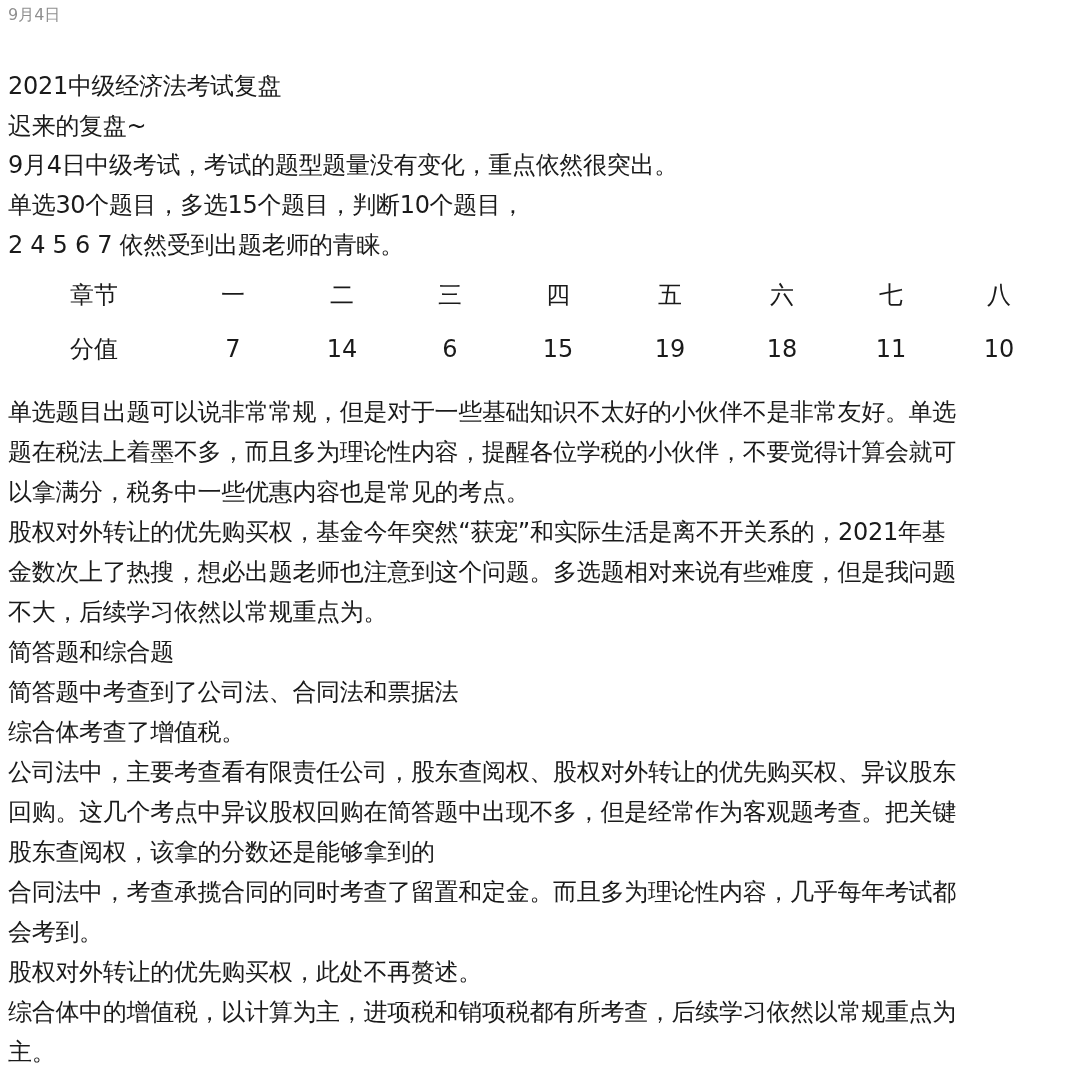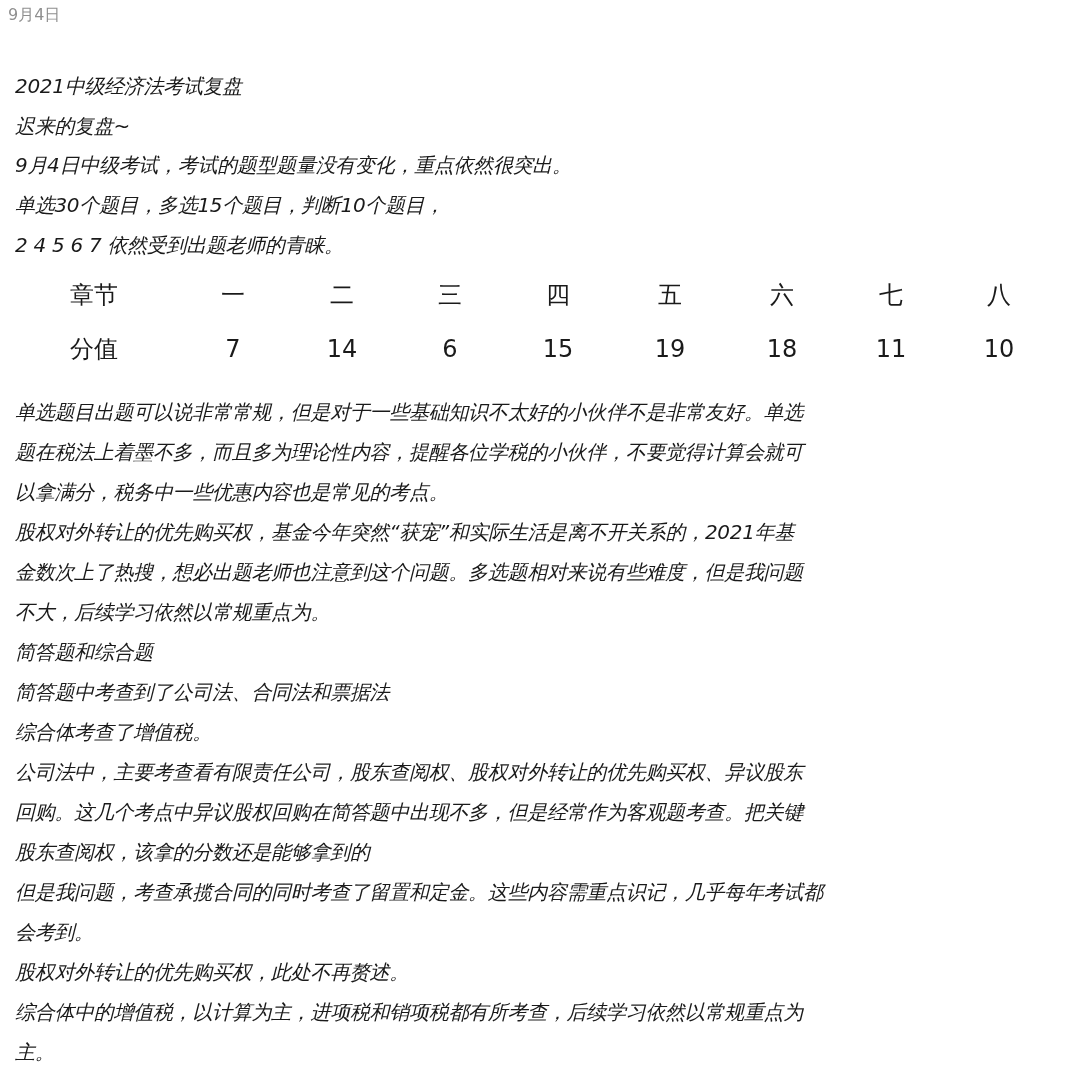--- a/index.html
+++ b/index.html
@@ -6,24 +6,23 @@
     body {
       width: 1076px; height: 1076px; overflow: hidden; position: relative;
       font-family: "DejaVu Sans", "Liberation Sans", sans-serif;
       color: #1a1a1a;
     }
     .date {
       position: absolute; left: 8px; top: 1px;
       font-size: 16px; line-height: 28px; color: #8f8f8f;
     }
     .line {
-      position: absolute; left: 15px;
-      font-size: 20px; line-height: 30px; white-space: nowrap;
+      position: absolute; left: 8px;
+      font-size: 24px; line-height: 30px; white-space: nowrap;
       letter-spacing: -0.3px;
-      font-style: italic;
     }
     .table-row {
       position: absolute; left: 0; width: 948px; height: 40px;
       font-size: 24px; line-height: 40px;
     }
     .cell { position: absolute; top: 0; text-align: center; width: 80px; }
     .cell.head { width: 80px; left: 54px; }
   </style>
 </head>
 <body>
@@ -77,21 +76,21 @@
 <div class="line" style="top:677px">简答题中考查到了公司法、合同法和票据法</div>
 <div class="line" style="top:717px">综合体考查了增值税。</div>
 
 <div>
   <div class="line" style="top:757px">公司法中，主要考查看有限责任公司，股东查阅权、股权对外转让的优先购买权、异议股东</div>
   <div class="line" style="top:797px">回购。这几个考点中异议股权回购在简答题中出现不多，但是经常作为客观题考查。把关键</div>
   <div class="line" style="top:837px">股东查阅权，该拿的分数还是能够拿到的</div>
 </div>
 
 <div>
-  <div class="line" style="top:877px">但是我问题，考查承揽合同的同时考查了留置和定金。这些内容需重点识记，几乎每年考试都</div>
+  <div class="line" style="top:877px">合同法中，考查承揽合同的同时考查了留置和定金。而且多为理论性内容，几乎每年考试都</div>
   <div class="line" style="top:917px">会考到。</div>
 </div>
 
 <div class="line" style="top:957px">股权对外转让的优先购买权，此处不再赘述。</div>
 
 <div>
   <div class="line" style="top:997px">综合体中的增值税，以计算为主，进项税和销项税都有所考查，后续学习依然以常规重点为</div>
   <div class="line" style="top:1037px">主。</div>
 </div>
 

